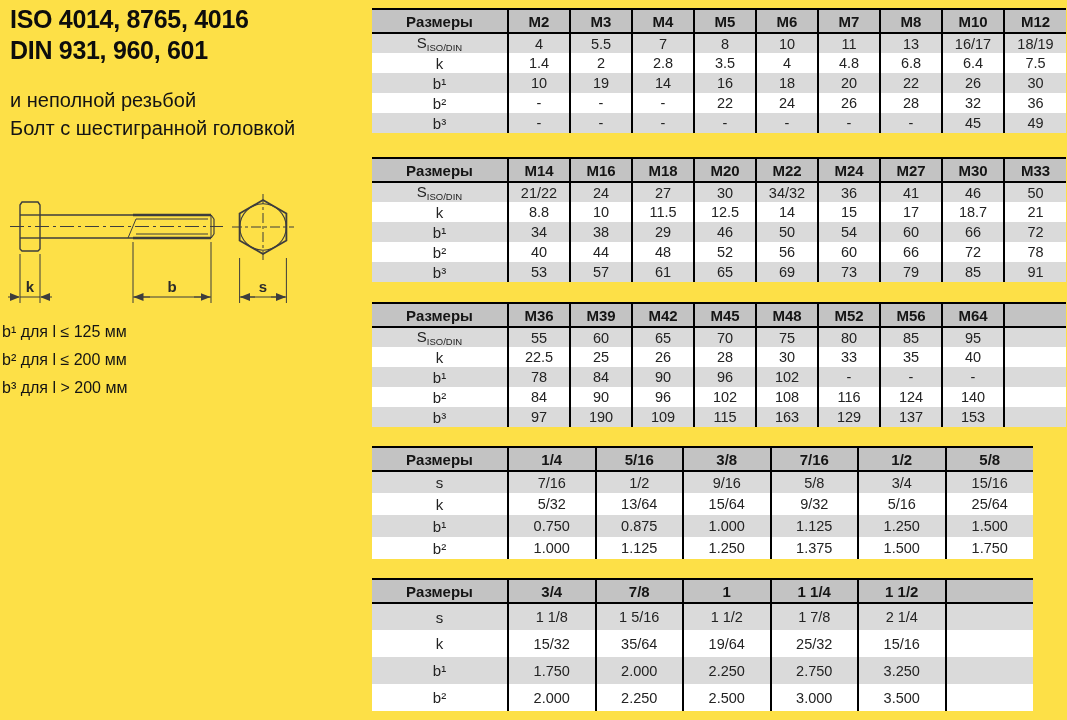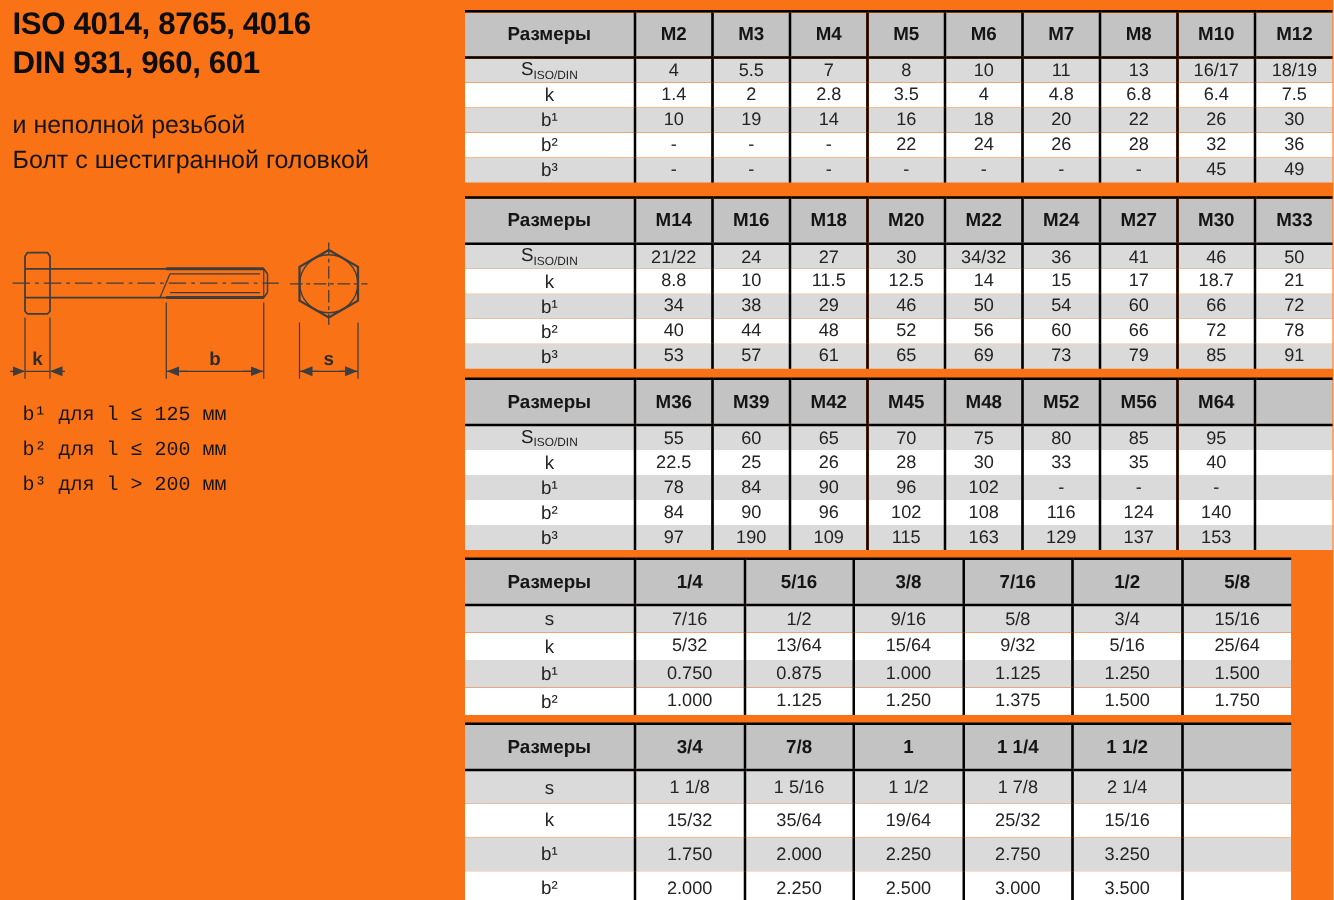--- a/index.html
+++ b/index.html
@@ -1,44 +1,44 @@
 <!DOCTYPE html>
 <html><head>
 <meta charset="utf-8">
 <style>
   * { margin:0; padding:0; box-sizing:border-box; }
   html,body { background:#ffffff; }
   .page {
-    position:relative; width:1067px; height:720px; background:#f97316;
+    position:relative; width:1067px; height:720px; background:#fde047;
     font-family:"Liberation Sans", sans-serif; color:#1a1a1a; overflow:hidden;
   }
 
   
   .title-block { position:absolute; left:10px; top:4px; }
   .title-line { font-size:25px; font-weight:bold; letter-spacing:-0.3px; line-height:31px; color:#0d0d0d; }
   .subtitle-block { position:absolute; left:10px; top:86px; }
   .subtitle-line { font-size:20px; line-height:28px; color:#141414; }
-  .footnotes { position:absolute; left:18px; top:318px;font-family:Liberation Mono, monospace; }
+  .footnotes { position:absolute; left:2px; top:318px; }
   .footnote { font-size:16px; line-height:28px; color:#141414; }
 
   
   .diagram { position:absolute; left:5px; top:188px; }
   .diagram text { font-family:"Liberation Sans", sans-serif; font-size:15px; font-weight:bold; fill:#2b2b2b; }
 
   
   .dim-table { position:absolute; left:372px; }
   .dim-table table { border-collapse:collapse; table-layout:fixed; }
   .dim-table th, .dim-table td {
     text-align:center; vertical-align:middle; padding:0;
     font-size:14.5px; color:#232323; white-space:nowrap; overflow:hidden;
   }
   .dim-table thead th {
     background:#c3c3c3; font-weight:bold; color:#151515;
     border-top:2px solid #000; border-bottom:2.5px solid #000;
-    height:37px; font-size:15px;
+    height:24px; font-size:15px;
   }
   .dim-table th + th, .dim-table td + td { border-left:2px solid #000; }
   .dim-table tr.stripe-gray td { background:#dadada; }
   .dim-table tr.stripe-white td { background:#ffffff; }
   .dim-table td.lbl { font-size:15px; }
   .dim-table sub { font-size:9.5px; vertical-align:-3px; letter-spacing:0; }
 
   .tm table { width:694px; }
   .ti table { width:661px; }
   .tm col.c-label, .ti col.c-label { width:136px; }

